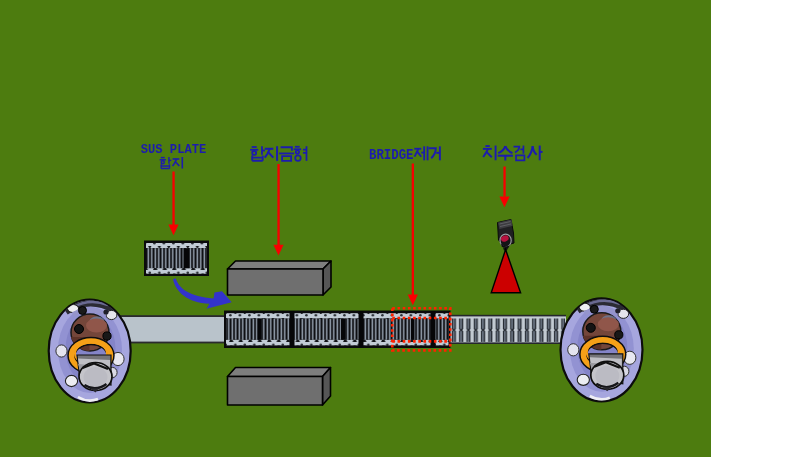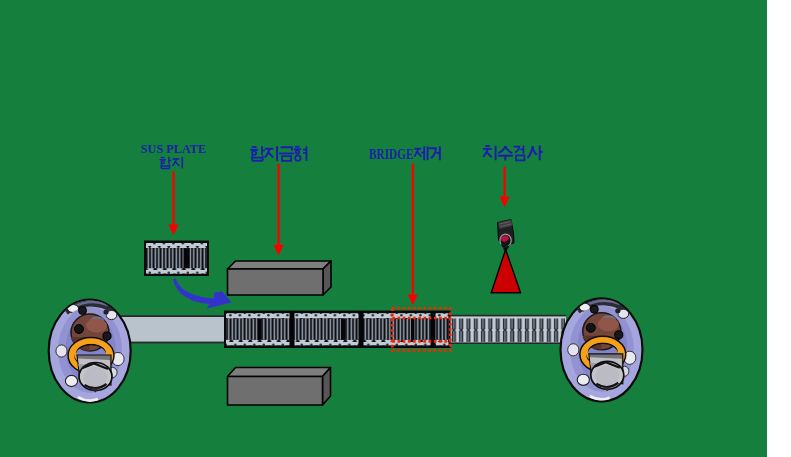--- a/index.html
+++ b/index.html
@@ -1,16 +1,16 @@
 <!DOCTYPE html>
 <html><head>
 <meta charset="utf-8">
 <style>
 html,body{margin:0;padding:0;background:#ffffff;}
-#stage{position:relative;width:767px;height:457px;background:#15803d;overflow:hidden;font-family:Liberation Serif, serif;}
+#stage{position:relative;width:711px;height:457px;background:#4d7c0f;overflow:hidden;font-family:Liberation Mono, monospace;}
 </style>
 </head>
 <body>
 <div id="stage">
 <svg width="791" height="457" viewBox="0 0 791 457" xmlns="http://www.w3.org/2000/svg">
 <defs>
 
   <pattern id="pstripe" width="3.5" height="10" patternUnits="userSpaceOnUse">
     <rect width="3.5" height="10" fill="#0b0b0e"></rect>
     <rect x="0.55" width="1.35" height="10" fill="#9fabb9"></rect>

